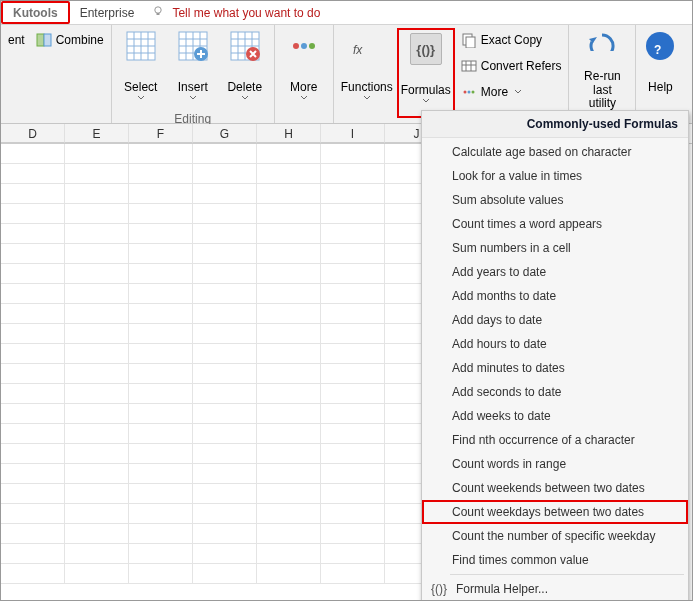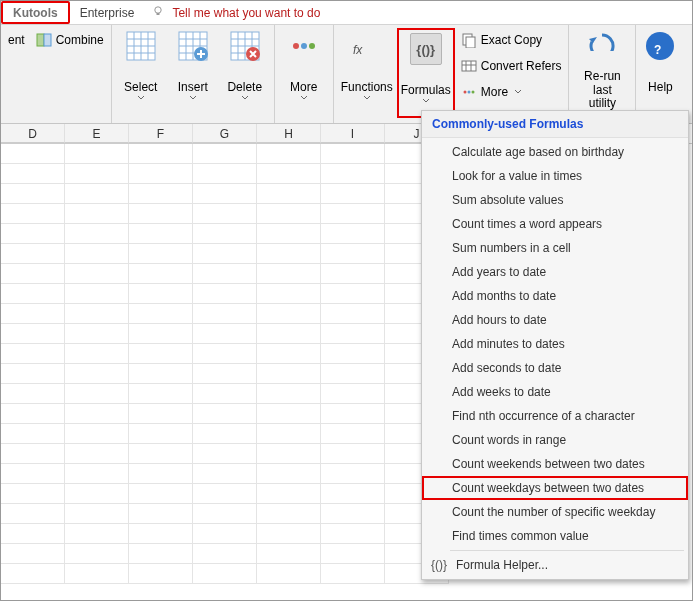--- a/index.html
+++ b/index.html
@@ -43,21 +43,21 @@
     
     .sheet { position: relative; }
     .colheaders { display: flex; height: 20px; border-bottom: 1px solid #ccc; }
     .colh { width: 64px; border-right: 1px solid #e0e0e0; text-align: center; color: #333; line-height: 20px; background: #f3f3f3; border-bottom: 1px solid #ccc; }
     .grid { }
     .grow { display: flex; height: 20px; }
     .gcell { width: 64px; height: 20px; border-right: 1px solid #e4e4e4; border-bottom: 1px solid #e4e4e4; }
 
     
     .dropdown { position: absolute; left: 420px; top: 109px; width: 268px; background: #f6f6f6; border: 1px solid #c8c8c8; box-shadow: 1px 3px 5px rgba(0,0,0,0.3); z-index: 10; }
-    .dd-header { padding: 6px 10px; color: #1d4ed8; font-weight: bold; background: #f0f0f0; border-bottom: 1px solid #e0e0e0; }
+    .dd-header { padding: 6px 10px; color: #0f172a; font-weight: bold; background: #f0f0f0; border-bottom: 1px solid #e0e0e0; text-align: right; }
     .dd-body { padding: 2px 0; }
     .dd-item { padding: 5px 10px 5px 30px; color: #333; }
     .dd-item.highlight { outline: 2px solid #e60000; outline-offset: -2px; }
     .dd-sep { height: 1px; background: #dadada; margin: 2px 4px 2px 28px; }
     .dd-item.helper { display: flex; align-items: center; gap: 8px; padding-left: 8px; }
     .dd-item.helper .glyph { width: 18px; text-align:center; color:#555; }
   </style>
 </head>
 <body>
 
@@ -201,20 +201,21 @@
             <use href="#grid-x32"></use>
           </svg>
           <span class="lbl">Delete</span>
           <div class="chev-row">
             <svg class="chev">
               <use href="#chev-down"></use>
             </svg>
           </div>
         </div>
     </div>
+    <div class="group-label">Editing</div>
   </div>
   <div class="groupv"></div>
   <div class="group">
     <div class="group-body">
       <div class="bigbtn">
           <svg class="icon-box icon32">
             <use href="#dots32"></use>
           </svg>
           <span class="lbl">More</span>
           <div class="chev-row">
@@ -512,27 +513,28 @@
         <div class="gcell"></div>
         <div class="gcell"></div>
         <div class="gcell"></div>
       </div>
     </div>
 </div>
 
 <div class="dropdown">
   <div class="dd-header">Commonly-used Formulas</div>
   <div class="dd-body" id="dd-body">
-      <div class="dd-item">Calculate age based on birthday</div>
+      <div class="dd-item">Calculate age based on character</div>
       <div class="dd-item">Look for a value in times</div>
       <div class="dd-item">Sum absolute values</div>
       <div class="dd-item">Count times a word appears</div>
       <div class="dd-item">Sum numbers in a cell</div>
       <div class="dd-item">Add years to date</div>
       <div class="dd-item">Add months to date</div>
+      <div class="dd-item">Add days to date</div>
       <div class="dd-item">Add hours to date</div>
       <div class="dd-item">Add minutes to dates</div>
       <div class="dd-item">Add seconds to date</div>
       <div class="dd-item">Add weeks to date</div>
       <div class="dd-item">Find nth occurrence of a character</div>
       <div class="dd-item">Count words in range</div>
       <div class="dd-item">Count weekends between two dates</div>
       <div class="dd-item highlight">Count weekdays between two dates</div>
       <div class="dd-item">Count the number of specific weekday</div>
       <div class="dd-item">Find times common value</div>

